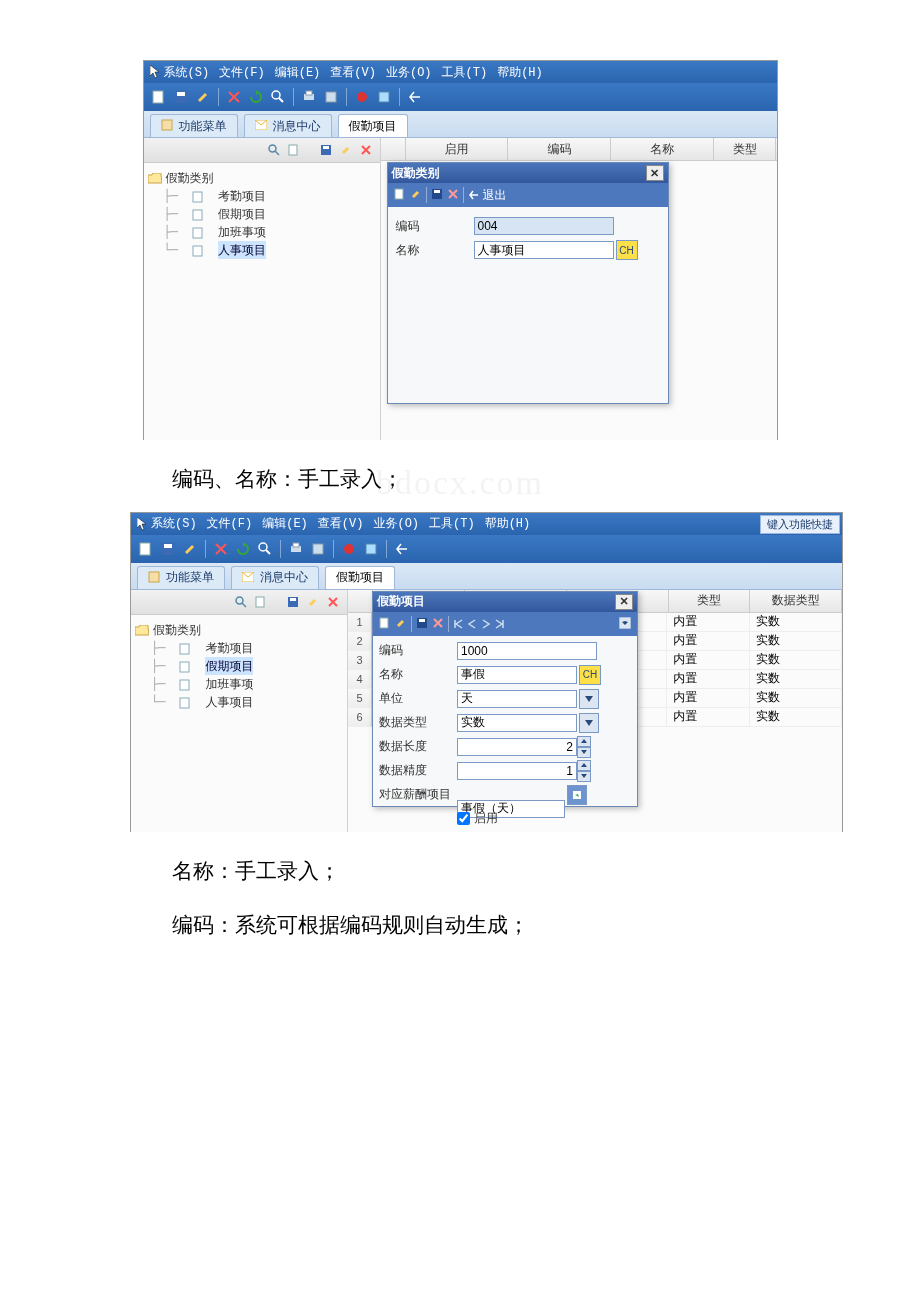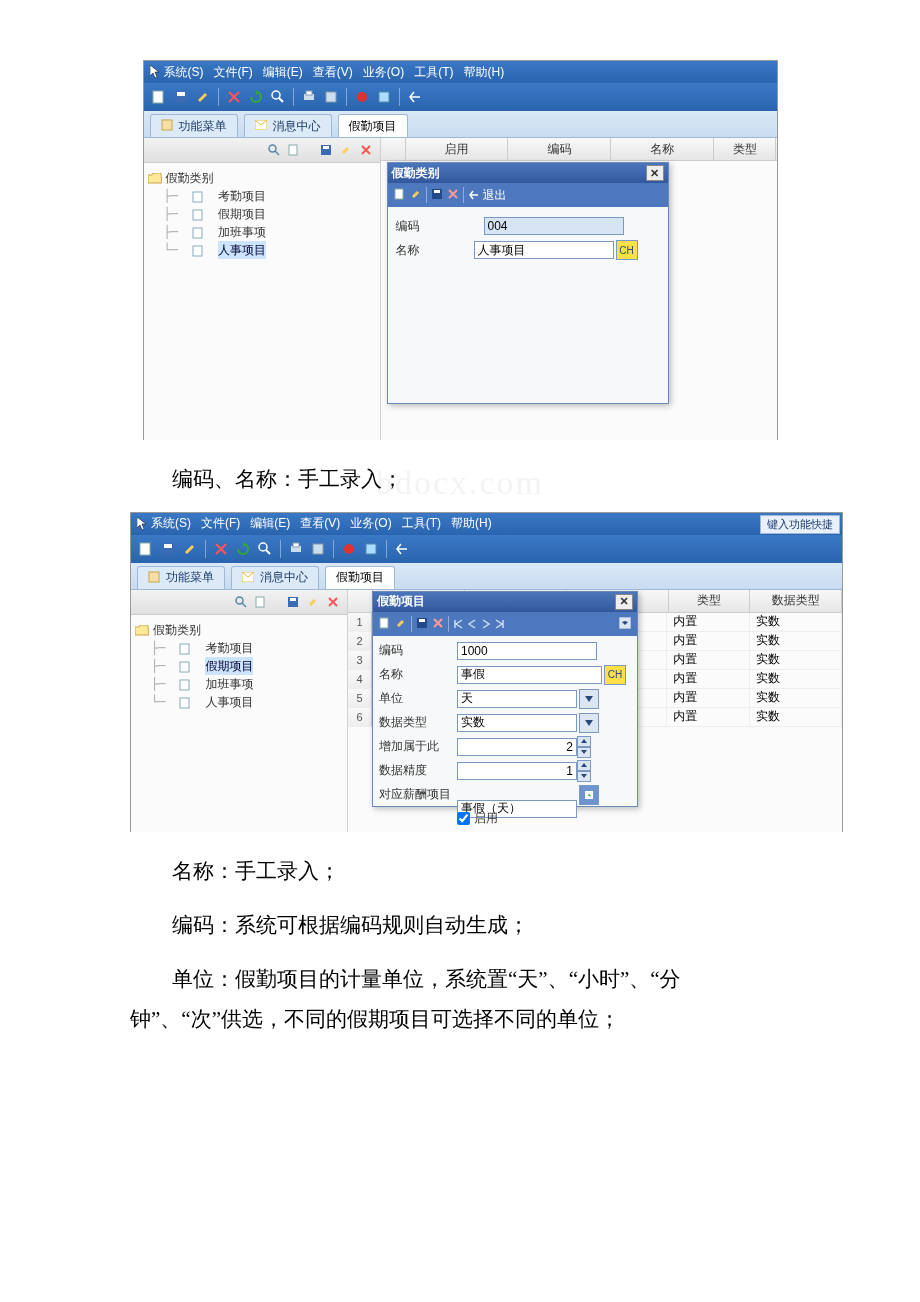--- a/index.html
+++ b/index.html
@@ -21,21 +21,21 @@
   .shot1 { width: 635px; height: 380px; }
   .shot2 { width: 713px; height: 320px; margin-left: 0; }
   .menubar {
     background: linear-gradient(#3a78c5, #2a64ae);
     color: #fff;
     font-size: 12px;
     height: 22px;
     display: flex;
     align-items: center;
     padding-left: 6px;
-    font-family: Liberation Sans, sans-serif;
+    font-family: Liberation Mono, monospace;
   }
   .menubar .cursor-icon {
     width: 10px; height: 14px;
     display: inline-block;
     margin-right: 4px;
     position: relative;
   }
   .menubar .cursor-icon svg { display:block; }
   .menubar span.mitem { margin-right: 10px; }
   .toolbar {
@@ -501,21 +501,21 @@
             <span class="exit">
               <svg width="12" height="12">
                   <path d="M5 2 L2 6 L5 10 M2 6 H10" stroke="#fff" stroke-width="1.5" fill="none"></path>
                 </svg>
               <span>退出</span>
             </span>
           </div>
           <div class="dlg-body">
             <div class="frow">
               <span class="flabel">编码</span>
-              <input type="text" style="width: 140px; background: rgb(214, 228, 244); margin-left: 10px;" value="004">
+              <input type="text" style="width: 140px; background: rgb(214, 228, 244);" value="004">
             </div>
             <div class="frow">
               <span class="flabel">名称</span>
               <input type="text" style="width: 140px;" value="人事项目">
               <span class="tag">CH</span>
             </div>
           </div>
         </div>
       </div>
     </div>
@@ -791,21 +791,21 @@
                   <path d="M3 5 L6 4 L9 5 L6 8 Z" fill="#2a4a7a"></path>
                 </svg></span>
           </div>
           <div class="dlg-body" style="padding:4px 6px">
             <div class="frow">
               <span class="flabel">编码</span>
               <input type="text" style="width: 140px;" value="1000">
             </div>
             <div class="frow">
               <span class="flabel">名称</span>
-              <input type="text" style="width: 145px;" value="事假">
+              <input type="text" style="width: 120px;" value="事假">
               <span class="tag">CH</span>
             </div>
             <div class="frow">
               <span class="flabel">单位</span>
               <input type="text" style="width: 120px;" value="天">
               <span class="dropdown-btn">
                   <svg width="8" height="6">
                     <polygon points="0,0 8,0 4,6" fill="#2a4a7a"></polygon>
                   </svg>
                 </span>
@@ -813,21 +813,21 @@
             <div class="frow">
               <span class="flabel">数据类型</span>
               <input type="text" style="width: 120px;" value="实数">
               <span class="dropdown-btn">
                   <svg width="8" height="6">
                     <polygon points="0,0 8,0 4,6" fill="#2a4a7a"></polygon>
                   </svg>
                 </span>
             </div>
             <div class="frow">
-              <span class="flabel">增加属于此</span>
+              <span class="flabel">数据长度</span>
               <input type="text" style="width: 120px; text-align: right;" value="2">
               <span class="spinner">
                 <span class="sp">
                     <svg width="6" height="4">
                       <polygon points="3,0 6,4 0,4" fill="#2a4a7a"></polygon>
                     </svg>
                   </span>
                 <span class="sp">
                     <svg width="6" height="4">
                       <polygon points="0,0 6,0 3,4" fill="#2a4a7a"></polygon>
@@ -846,36 +846,35 @@
                   </span>
                 <span class="sp">
                     <svg width="6" height="4">
                       <polygon points="0,0 6,0 3,4" fill="#2a4a7a"></polygon>
                     </svg>
                   </span>
               </span>
             </div>
             <div class="frow">
               <span class="flabel">对应薪酬项目</span>
-              <input type="text" style="width: 120px; margin-top: 28px;" value="事假（天）">
+              <input type="text" style="width: 108px; margin-top: 28px;" value="事假（天）">
               <span class="dropdown-btn" style="background:#6d94cf;">
                   <svg width="10" height="10">
                     <rect x="1" y="1" width="8" height="8" fill="#fff"></rect>
                     <path d="M3 5 L6 4 L7 7 Z" fill="#4a6"></path>
                   </svg>
                 </span>
             </div>
             <div class="frow">
               <span class="flabel"></span>
               <input type="checkbox" checked="" style="margin: 0px 4px 0px 0px;">
               <span>启用</span>
             </div>
           </div>
         </div>
       </div>
     </div>
   </div>
 
   <p class="para">名称：手工录入；</p>
   <p class="para">编码：系统可根据编码规则自动生成；</p>
-  <p class="para" style="text-indent:2em">单位：假勤项目的计量单位，系统置“天”、“小时”、“分钟”、“次”供选，不同的假期项目可选择不同的单位；</p>
 
 </div>
 
 </body></html>

